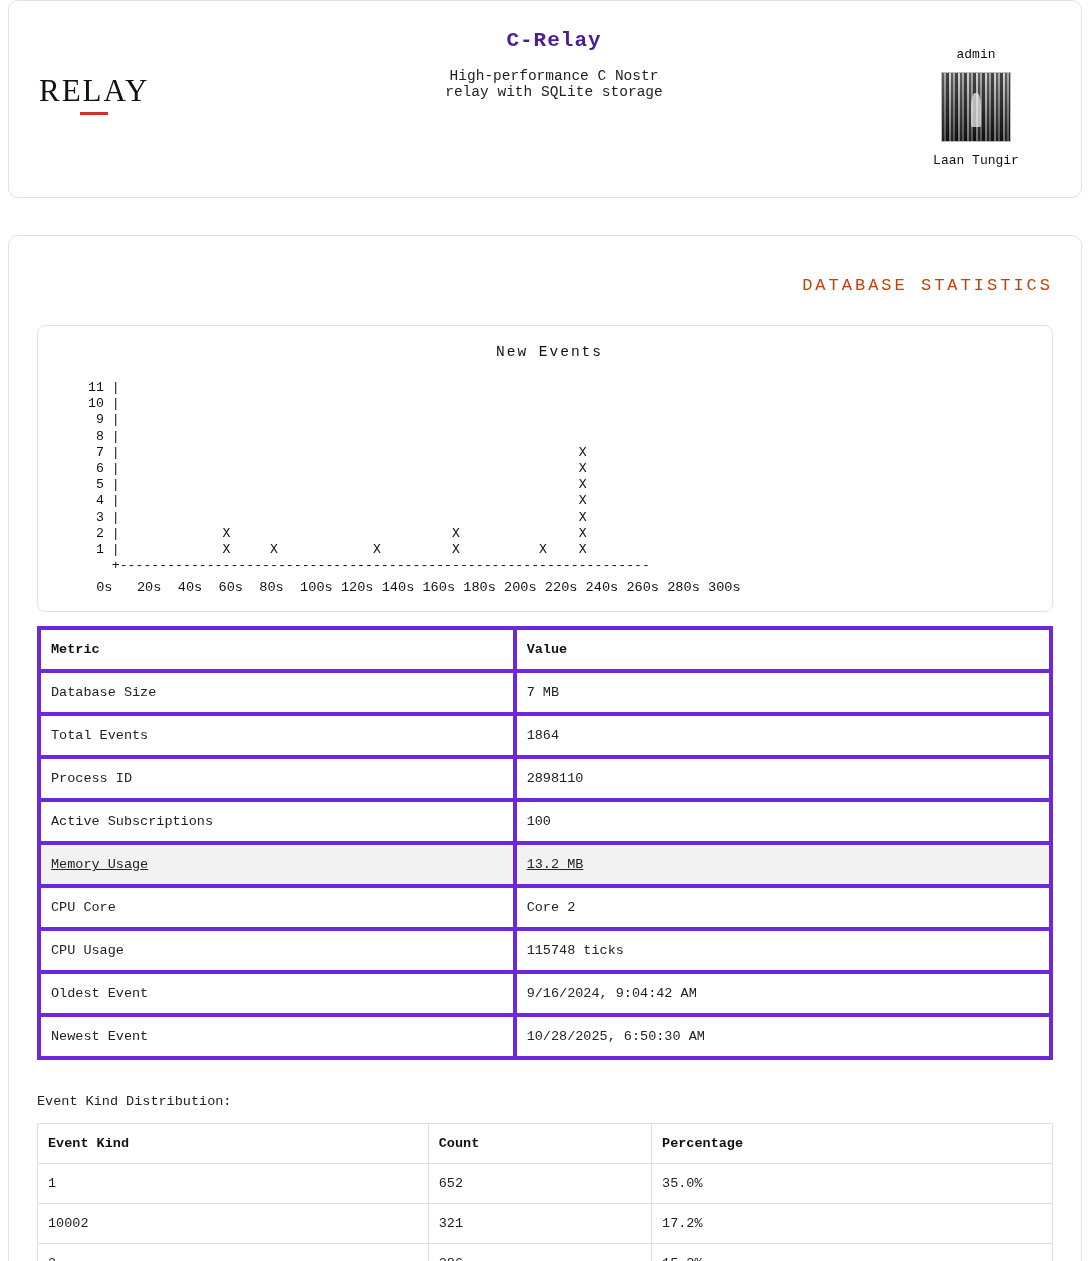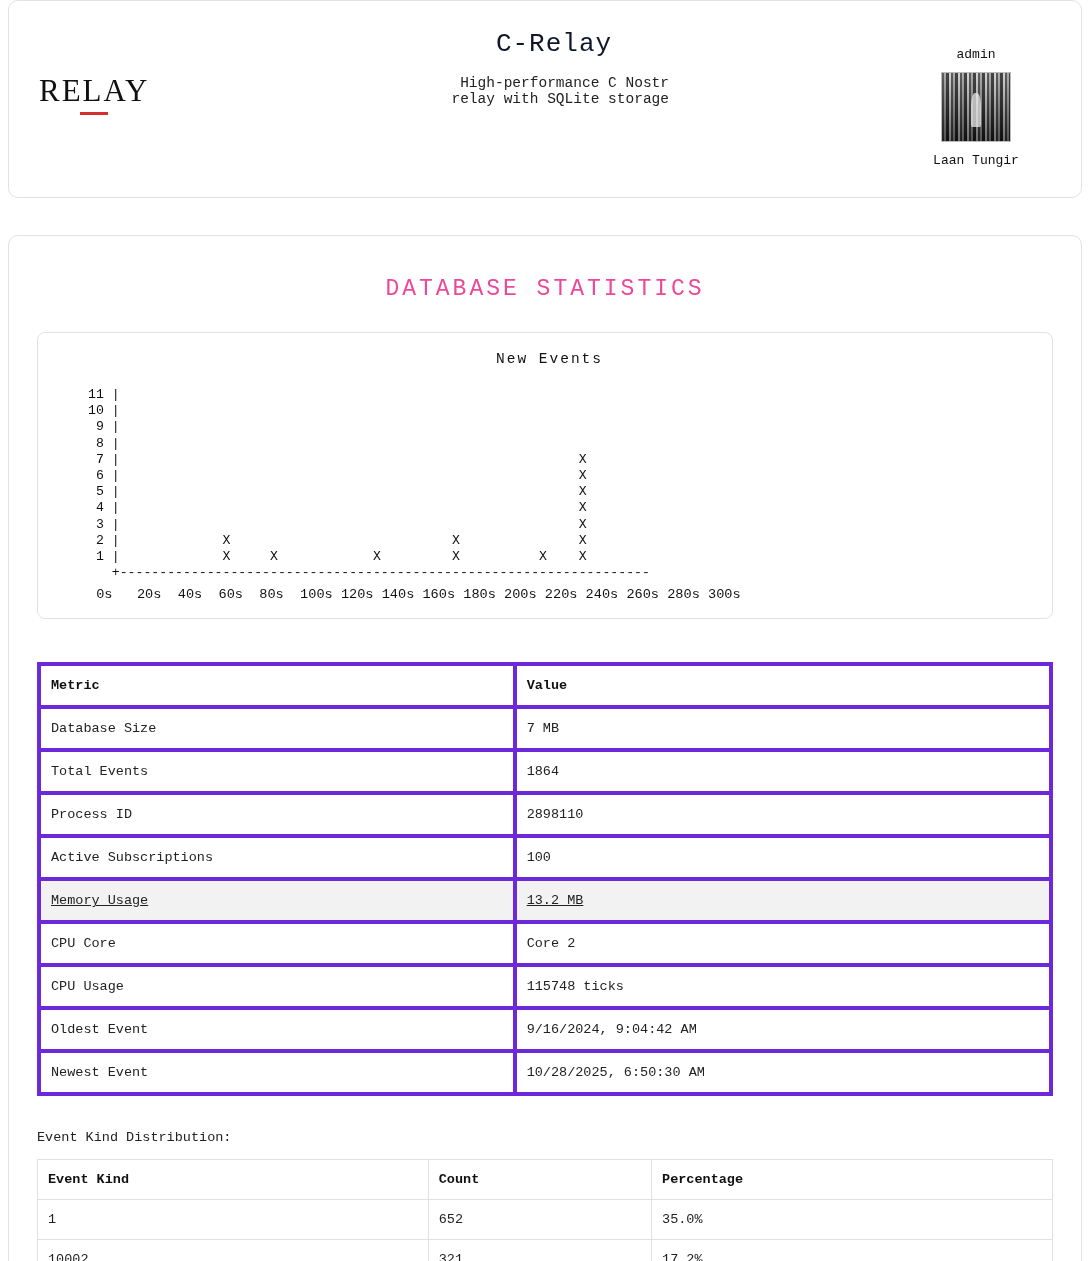--- a/index.html
+++ b/index.html
@@ -50,33 +50,32 @@
   }
 
   .title-block {
     position: absolute;
     left: 395px;
     top: 28px;
     width: 300px;
     text-align: center;
   }
   .app-title {
-    font-size: 26px;
-    font-weight: normal;
+    font-size: 21px;
+    font-weight: bold;
     letter-spacing: 1px;
     margin: 0 0 8px 0;
-    color: #0f172a;
+    color: #4c1d95;
   }
   .app-subtitle {
     font-size: 14.5px;
     line-height: 16px;
     color: #222;
     margin: 16px auto;
     width: 230px;
-    text-align: right;
   }
   .npub {
     margin-top: 16px;
     font-size: 10.5px;
     line-height: 14px;
     color: #333;
     letter-spacing: 0.4px;
   }
 
   .user-block {
@@ -131,34 +130,34 @@
   .main-card {
     border: 1px solid #e2e2e2;
     border-radius: 10px;
     margin: 37px 8px 0 8px;
     min-height: 1030px;
     box-sizing: border-box;
     padding: 34px 28px 20px 28px;
     background: #fff;
   }
   .section-title {
-    text-align: center;
-    font-size: 23px;
+    text-align: right;
+    font-size: 17px;
     letter-spacing: 3px;
-    color: #ec4899;
+    color: #c2410c;
     margin: 6px 0 30px 0;
     font-weight: 400;
   }
 
   
   .chart-box {
     border: 1px solid #e2e2e2;
     border-radius: 8px;
     padding: 18px 1px 16px 10px;
-    margin-bottom: 43px;
+    margin-bottom: 14px;
   }
   .chart-title {
     text-align: center;
     font-size: 14.5px;
     letter-spacing: 2px;
     margin-bottom: 20px;
     color: #111;
   }
   .chart-pre {
     font-family: "Liberation Mono", monospace;

